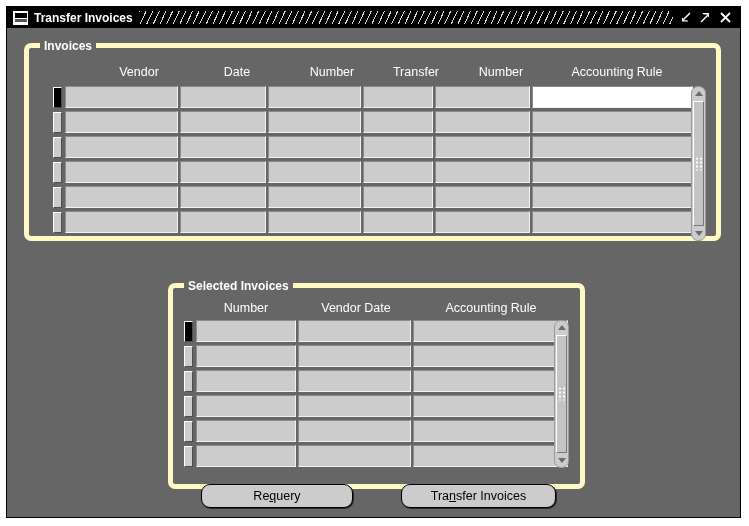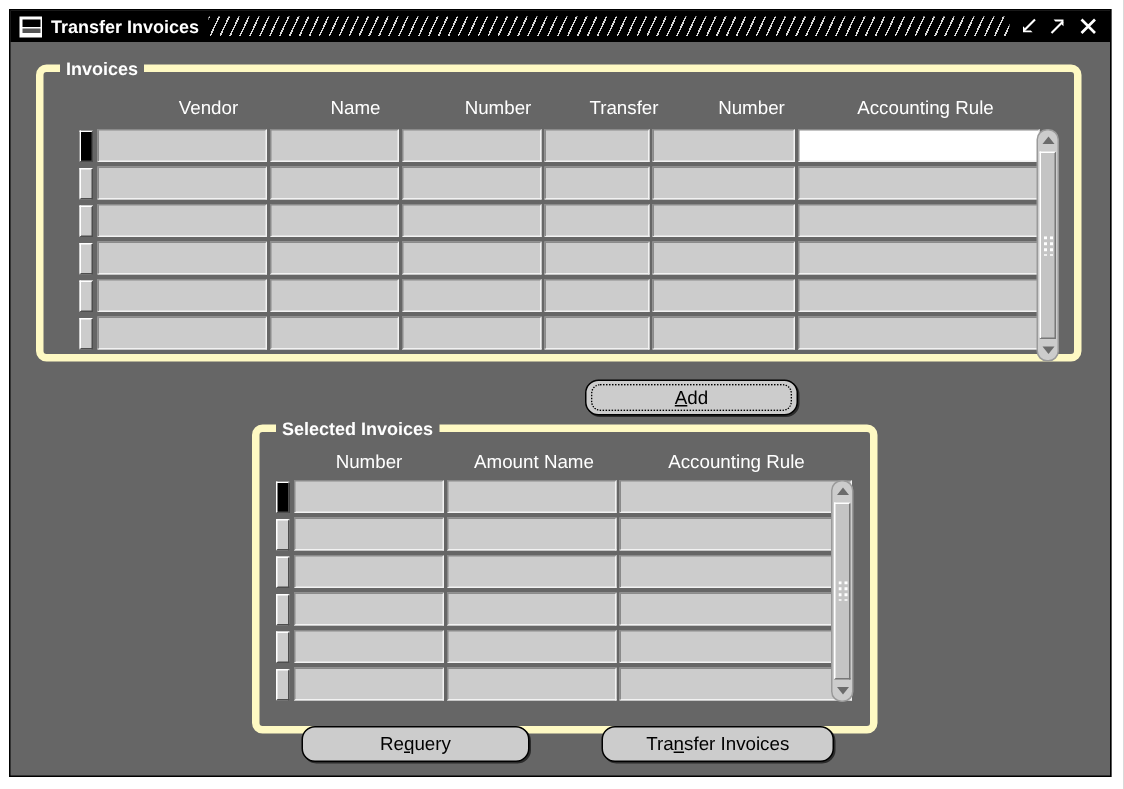--- a/index.html
+++ b/index.html
@@ -294,21 +294,21 @@
           <path d="M2 2 L11 11 M11 2 L2 11" stroke="#ffffff" stroke-width="1.8" fill="none"></path>
         </svg>
       </div>
     </div>
   </div>
 
   <div class="groupbox" id="grp-invoices">
     <div class="group-label">Invoices</div>
     <div id="inv-headers">
         <div class="col-header" style="left: 20px; width: 180px; top: 16px;">Vendor</div>
-        <div class="col-header" style="left: 118px; width: 180px; top: 16px;">Name</div>
+        <div class="col-header" style="left: 118px; width: 180px; top: 16px;">Date</div>
         <div class="col-header" style="left: 213px; width: 180px; top: 16px;">Number</div>
         <div class="col-header" style="left: 297px; width: 180px; top: 16px;">Transfer</div>
         <div class="col-header" style="left: 382px; width: 180px; top: 16px;">Number</div>
         <div class="col-header" style="left: 498px; width: 180px; top: 16px;">Accounting Rule</div>
       </div>
     <div class="grid" id="inv-grid" style="left: 6px; top: 37px; width: 685px; height: 150px;">
         <div class="grid-row" style="top: 0px;">
           <div class="row-marker selected" style="margin-left: 18px;"></div>
           <div class="cell" style="width: 113px; margin-left: 0px;"></div>
           <div class="cell" style="width: 86px; margin-left: 0px;"></div>
@@ -369,30 +369,26 @@
         </div>
       <div class="sb-thumb">
           <div class="sb-grip"></div>
         </div>
       <div class="sb-arrow down">
           <div class="tri"></div>
         </div>
     </div>
   </div>
 
-  <div class="btn" id="btn-add">
-    <span class="focus-ring"></span>
-    <span><u>A</u>dd</span>
-  </div>
 
   <div class="groupbox" id="grp-selected">
     <div class="group-label">Selected Invoices</div>
     <div id="sel-headers">
         <div class="col-header" style="left: -17px; width: 180px; top: 12px;">Number</div>
-        <div class="col-header" style="left: 93px; width: 180px; top: 12px;">Amount Name</div>
+        <div class="col-header" style="left: 93px; width: 180px; top: 12px;">Vendor Date</div>
         <div class="col-header" style="left: 228px; width: 180px; top: 12px;">Accounting Rule</div>
       </div>
     <div class="grid" id="sel-grid" style="left: 6px; top: 31px; width: 397px; height: 150px;">
         <div class="grid-row" style="top: 0px;">
           <div class="row-marker selected" style="margin-left: 5px;"></div>
           <div class="cell" style="width: 100px; margin-left: 0px;"></div>
           <div class="cell" style="width: 113px; margin-left: 0px;"></div>
           <div class="cell" style="width: 155px; margin-left: 0px;"></div>
         </div>
         <div class="grid-row" style="top: 25px;">

